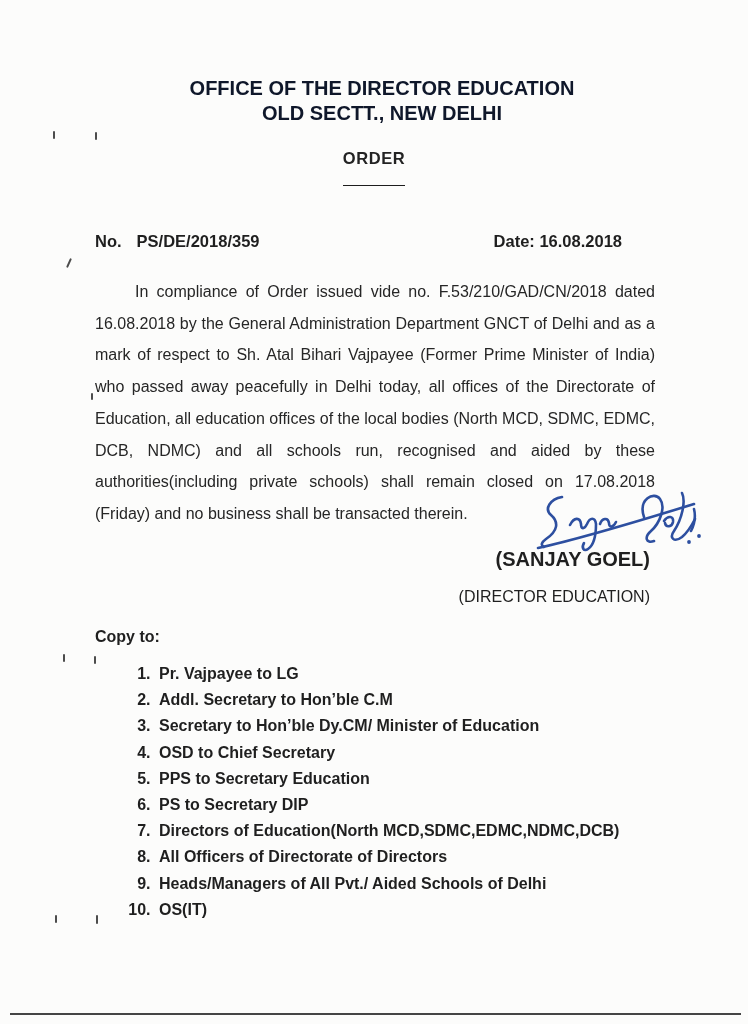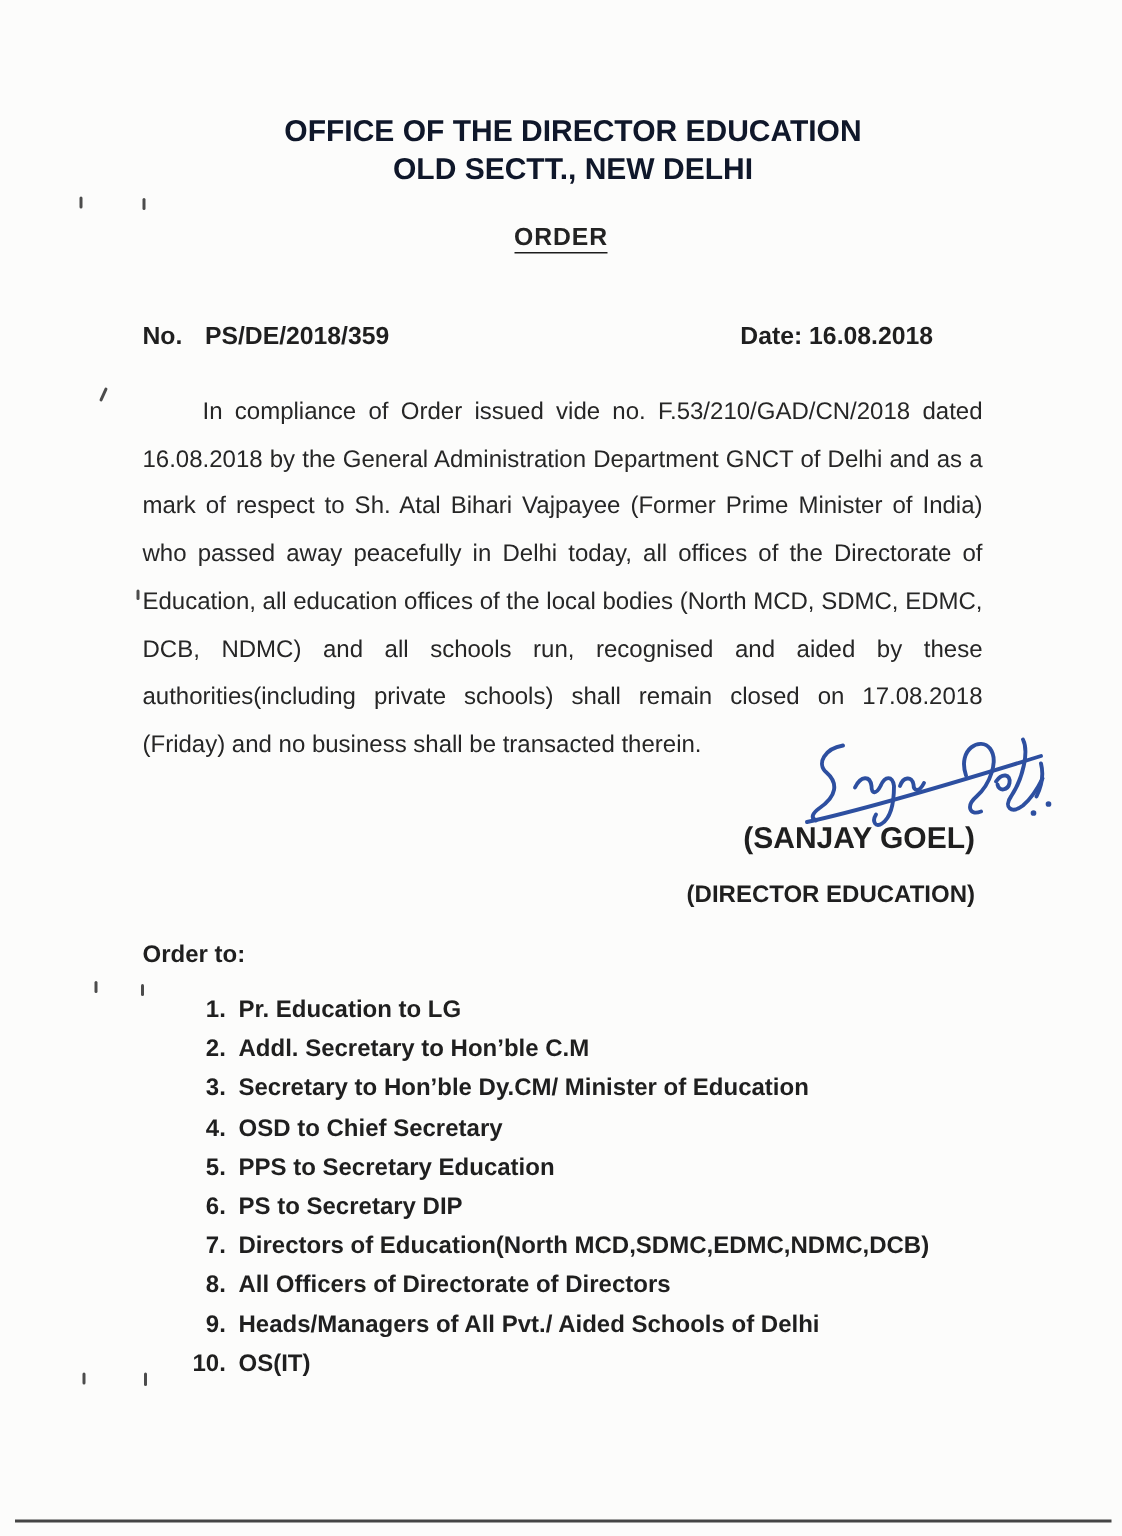--- a/index.html
+++ b/index.html
@@ -21,21 +21,21 @@
     color: #0f172a;
     padding-left: 16px;
   }
   .order-title-wrap { text-align: center; margin-top: 23px; }
   .order-title {
     display: inline-block;
     font-weight: bold;
     font-size: 16.5px;
     letter-spacing: 0.6px;
     border-bottom: 1.5px solid #1d1d1d;
-    padding-bottom: 0;
+    padding-bottom: 17px;
   }
   .ref-row {
     display: flex;
     margin: 46px 93px 0 95px;
     font-weight: bold;
     font-size: 16.5px;
     color: #1f1f1f;
     text-align: right;
   }
   .ref-number { margin-left: 15px; }
@@ -60,21 +60,21 @@
     margin-left: auto;
     margin-right: -62px;
   }
   .signatory-name {
     font-weight: bold;
     font-size: 20px;
     color: #1f1f1f;
     margin-top: -8px;
   }
   .signatory-designation {
-    font-weight: bold;
+    font-weight: normal;
     font-size: 16px;
     color: #1f1f1f;
     margin-top: 17px;
   }
   .copy-section {
     position: absolute;
     left: 95px;
     top: 628px;
     width: 562px;
   }
@@ -137,23 +137,23 @@
         <path d="M160,19 C162,27 160,35 157,41"></path>
         <circle cx="155" cy="52" r="1.9" fill="#2d4fa0" stroke="none"></circle>
         <circle cx="165" cy="46" r="1.9" fill="#2d4fa0" stroke="none"></circle>
       </g>
     </svg>
     <div class="signatory-name">(SANJAY GOEL)</div>
     <div class="signatory-designation">(DIRECTOR EDUCATION)</div>
   </div>
 
   <div class="copy-section">
-    <div class="copy-heading">Order to:</div>
+    <div class="copy-heading">Copy to:</div>
     <ol class="copy-list">
-      <li>Pr. Education to LG</li>
+      <li>Pr. Vajpayee to LG</li>
       <li>Addl. Secretary to Hon’ble C.M</li>
       <li>Secretary to Hon’ble Dy.CM/ Minister of Education</li>
       <li>OSD to Chief Secretary</li>
       <li>PPS to Secretary Education</li>
       <li>PS to Secretary DIP</li>
       <li>Directors of Education(North MCD,SDMC,EDMC,NDMC,DCB)</li>
       <li>All Officers of Directorate of Directors</li>
       <li>Heads/Managers of All Pvt./ Aided Schools of Delhi</li>
       <li>OS(IT)</li>
     </ol>

